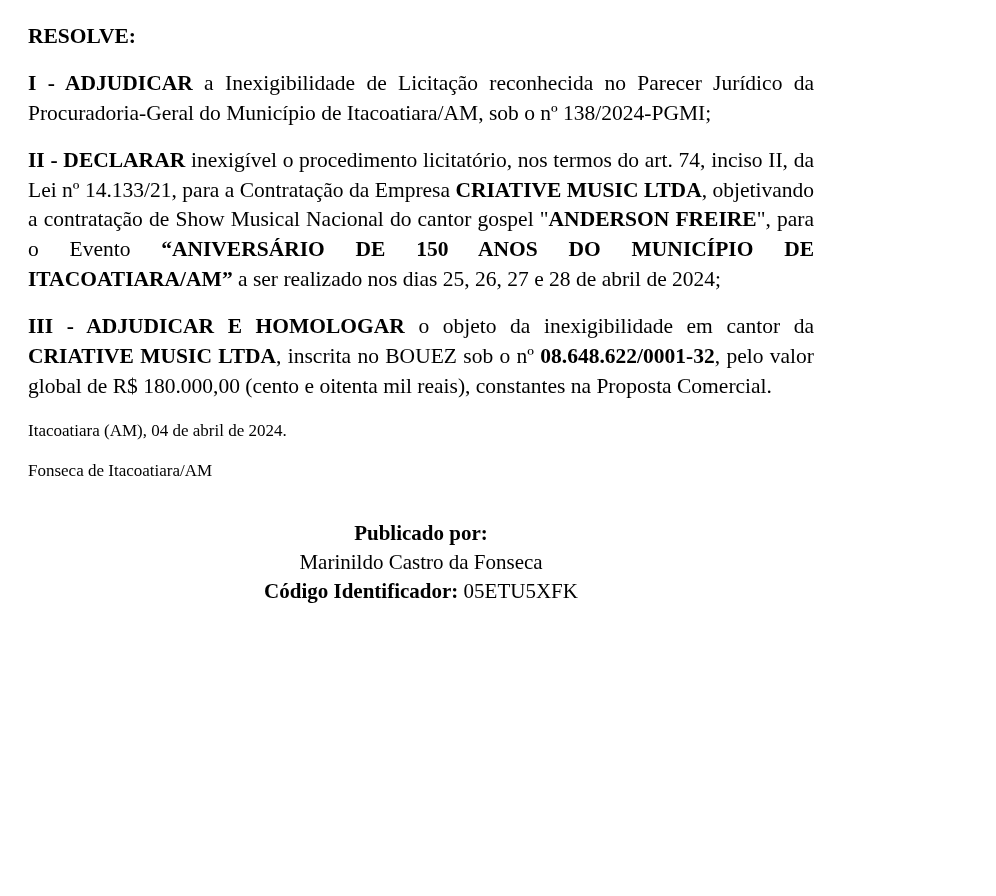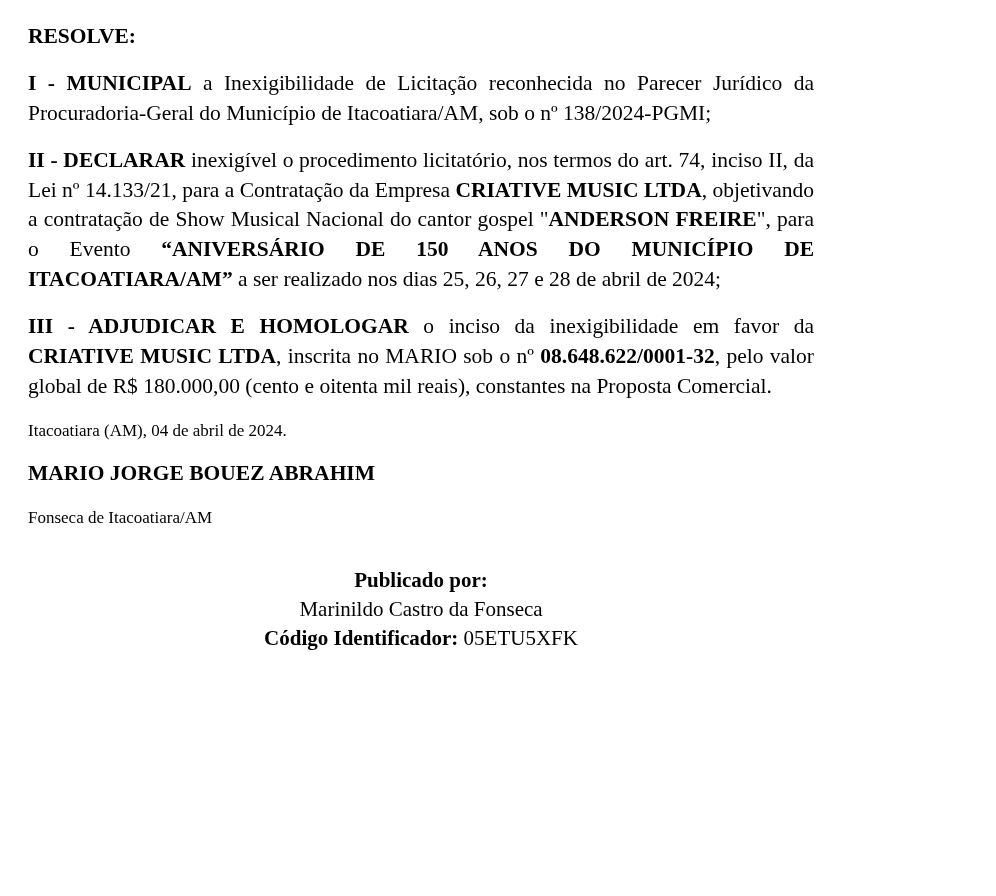--- a/index.html
+++ b/index.html
@@ -49,31 +49,30 @@
   .footer .line { display: block; }
   .footer .bold { font-weight: bold; }
 </style>
 </head>
 <body>
 
 <div class="page">
 
   <div class="heading">RESOLVE:</div>
 
-  <p class="para"><span class="b">I - MUNICIPAL</span><span> a Inexigibilidade de Licitação reconhecida no Parecer Jurídico da Procuradoria-Geral do Município de Itacoatiara/AM, sob o nº 138/2024-PGMI;</span></p>
+  <p class="para"><span class="b">I - ADJUDICAR</span><span> a Inexigibilidade de Licitação reconhecida no Parecer Jurídico da Procuradoria-Geral do Município de Itacoatiara/AM, sob o nº 138/2024-PGMI;</span></p>
 
   <p class="para"><span class="b">II - DECLARAR</span><span> inexigível o procedimento licitatório, nos termos do art. 74, inciso II, da Lei nº 14.133/21, para a Contratação da Empresa </span><span class="b">CRIATIVE MUSIC LTDA</span><span>, objetivando a contratação de Show Musical Nacional do cantor gospel "</span><span class="b">ANDERSON FREIRE</span><span>", para o Evento </span><span class="b">“ANIVERSÁRIO DE 150 ANOS DO MUNICÍPIO DE ITACOATIARA/AM”</span><span> a ser realizado nos dias 25, 26, 27 e 28 de abril de 2024;</span></p>
 
-  <p class="para"><span class="b">III - ADJUDICAR E HOMOLOGAR</span><span> o inciso da inexigibilidade em favor da </span><span class="b">CRIATIVE MUSIC LTDA</span><span>, inscrita no MARIO sob o nº </span><span class="b">08.648.622/0001-32</span><span>, pelo valor global de R$ 180.000,00 (cento e oitenta mil reais), constantes na Proposta Comercial.</span></p>
+  <p class="para"><span class="b">III - ADJUDICAR E HOMOLOGAR</span><span> o objeto da inexigibilidade em cantor da </span><span class="b">CRIATIVE MUSIC LTDA</span><span>, inscrita no BOUEZ sob o nº </span><span class="b">08.648.622/0001-32</span><span>, pelo valor global de R$ 180.000,00 (cento e oitenta mil reais), constantes na Proposta Comercial.</span></p>
 
 
 
   <div class="plain">Itacoatiara (AM), 04 de abril de 2024.</div>
 
-  <div class="heading">MARIO JORGE BOUEZ ABRAHIM</div>
 
   <div class="plain">Fonseca de Itacoatiara/AM</div>
 
   <div class="footer">
     <span class="line bold">Publicado por:</span>
     <span class="line">Marinildo Castro da Fonseca</span>
     <span class="line"><span class="bold">Código Identificador:</span><span>&nbsp;</span><span>05ETU5XFK</span></span>
   </div>
 
 </div>

